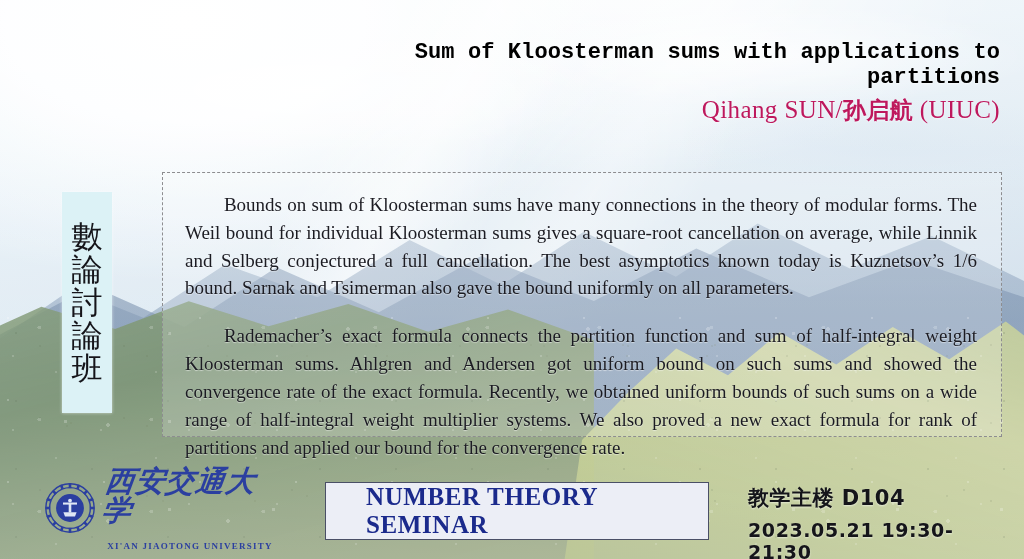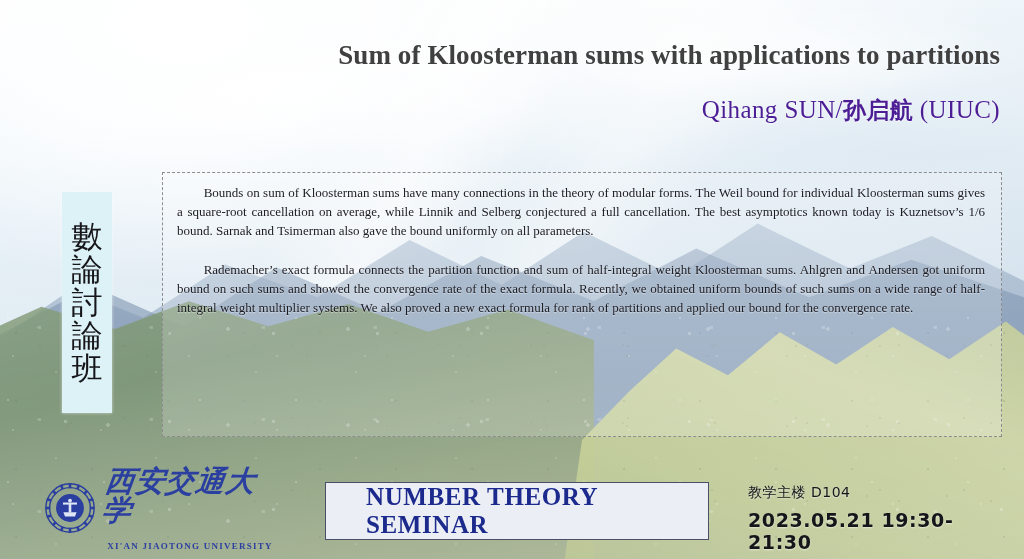--- a/index.html
+++ b/index.html
@@ -83,33 +83,34 @@
     background: linear-gradient(180deg, rgba(255,255,255,0.34) 0%, rgba(255,255,255,0.10) 34%, rgba(255,255,255,0.14) 66%, rgba(255,255,255,0.26) 100%);
   }
 
   
   .content { position: absolute; inset: 0; }
 
   .title {
     position: absolute;
     left: 300px; top: 40px; width: 700px;
     text-align: right;
-    font-size: 27px;
-    font-weight: bold;
-    color: #404040;
+    font-size: 22px;
+    font-weight: bold;
+    color: #000000;
     letter-spacing: 0.1px;
     text-shadow: 0 1px 2px rgba(255,255,255,0.65);
+    font-family: Liberation Mono, monospace;
   }
 
   .author {
     position: absolute;
     left: 420px; top: 95px; width: 580px;
     text-align: right;
     font-size: 25px;
-    color: #4c1d95;
+    color: #be185d;
     letter-spacing: 0.4px;
     text-shadow: 0 1px 2px rgba(255,255,255,0.6);
   }
   .author .cn { font-weight: bold; font-family: "DejaVu Sans", "Liberation Sans", sans-serif; font-size: 23px; }
 
   
   .vplate {
     position: absolute;
     left: 62px; top: 192px;
     width: 50px; height: 221px;
@@ -133,22 +134,22 @@
   .abstract {
     position: absolute;
     left: 162px; top: 172px;
     width: 840px; height: 265px;
     border: 1px dashed #8d8d90;
     background: rgba(255,255,255,0.20);
     box-sizing: border-box;
     padding: 10px 16px 8px 14px;
   }
   .abstract p {
-    margin: 0;
-    font-size: 13px;
+    margin: 8px;
+    font-size: 19px;
     line-height: 1.465;
     color: #1b1b22;
     text-align: justify;
     text-indent: 2.05em;
     text-shadow: 0 1px 1px rgba(255,255,255,0.5);
   }
   .abstract p + p { margin-top: 20px; }
 
   
   .logo {
@@ -196,21 +197,21 @@
     font-family: "Liberation Serif", "DejaVu Serif", serif;
   }
 
   .meta {
     position: absolute;
     left: 748px; top: 484px; width: 262px;
     font-family: "DejaVu Sans", "Liberation Sans", sans-serif;
     color: #15151a;
     text-shadow: 0 1px 2px rgba(255,255,255,0.55);
   }
-  .meta .venue { font-size: 14px; font-weight: normal; letter-spacing: 0.5px; }
+  .meta .venue { font-size: 21px; font-weight: bold; letter-spacing: 0.5px; }
   .meta .when { font-size: 19px; font-weight: bold; letter-spacing: 0.6px; margin-top: 7px; }
 </style>
 </head>
 <body>
 
 <div id="poster">
 
   <div class="bg-layer bg-sky"></div>
   <div class="bg-layer bg-clouds"></div>
   <div class="bg-layer bg-ridge-far"></div>

